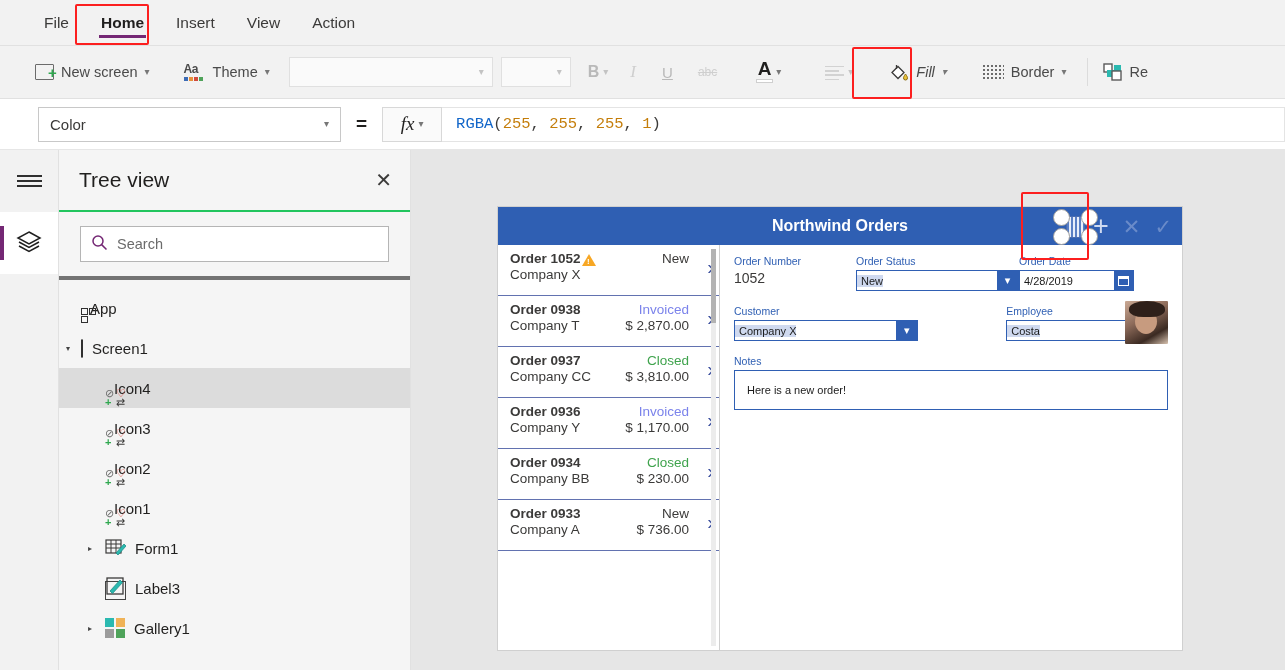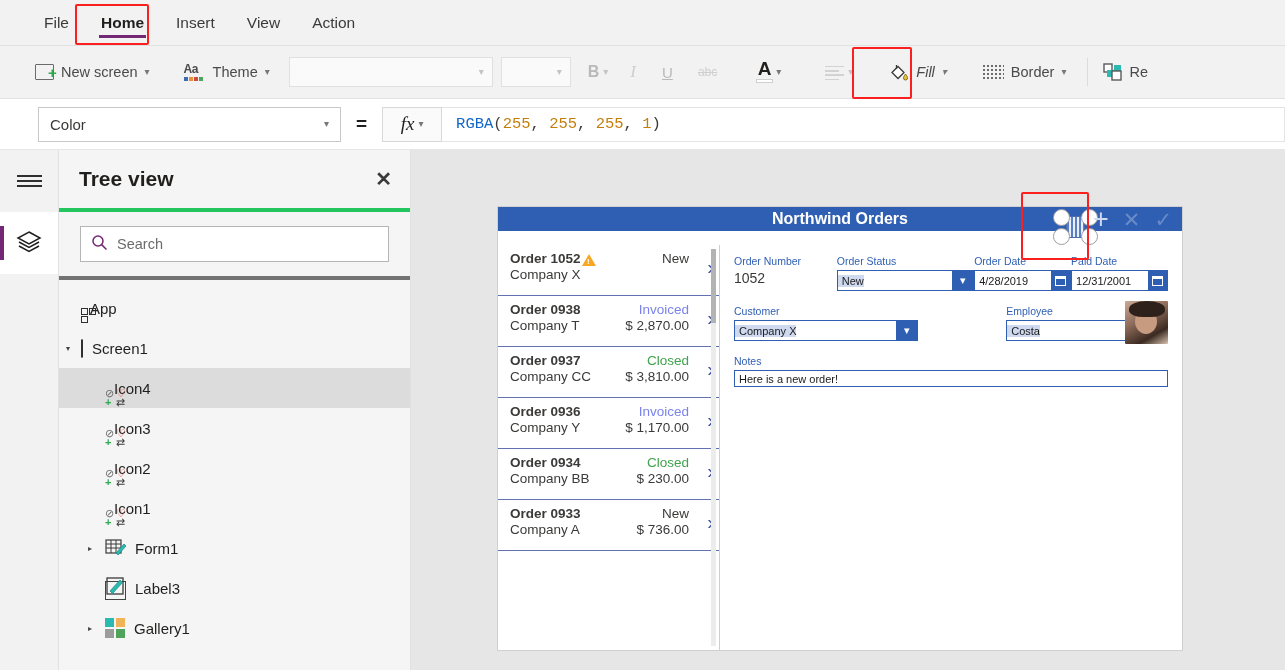--- a/index.html
+++ b/index.html
@@ -120,21 +120,21 @@
   .rail-item .bar { position:absolute; left:0; top:14px; width:4px; height:34px;
     background:#742774; }
 
   
   .tree {
     position:absolute; left:59px; top:150px; width:352px; height:520px;
     background:#f5f5f5; border-right:1px solid #e1e1e1;
   }
   .tree-head {
     height:62px; display:flex; align-items:center; padding:0 18px 0 20px;
-    border-bottom:4px solid #22c55e; background:#f5f5f5;font-weight:bold;
+    border-bottom:2px solid #22c55e; background:#f5f5f5;
   }
   .tree-title { flex:1; font-size:21px; color:#201f1e; }
   .tree-close { font-size:20px; color:#3b3a39; cursor:pointer; line-height:1; }
   .tree-searchwrap { padding:14px 21px 14px 21px; border-bottom:4px solid #737373; }
   .tree-search {
     height:36px; background:#fff; border:1px solid #b5b5b5;
     display:flex; align-items:center; padding:0 10px; gap:9px; cursor:text;
   }
   .tree-search .ph { font-size:14.5px; color:#6b6b6b; }
   .tree-list { padding-top:8px; }
@@ -162,21 +162,21 @@
   .canvas-area {
     position:absolute; left:411px; top:150px; width:874px; height:520px;
     background:#e6e6e6;
   }
   .phone {
     position:absolute; left:87px; top:57px; width:684px; height:443px;
     background:#ffffff; overflow:hidden;
     box-shadow:0 0 0 1px #d0d0d0;
   }
   .phone-head {
-    height:24px; background:#2f5fb3; display:flex; align-items:center;
+    height:38px; background:#2f5fb3; display:flex; align-items:center;
     position:relative;
   }
   .phone-title {
     position:absolute; left:0; right:0; text-align:center;
     color:#ffffff; font-size:16px; font-weight:bold;
   }
   .head-icons {
     position:absolute; right:10px; display:flex; align-items:center; gap:14px;
   }
   .hi { font-size:21px; line-height:1; cursor:pointer; }
@@ -251,22 +251,22 @@
   .avatar {
     position:absolute; right:14px; top:56px; width:43px; height:43px;
     background:linear-gradient(150deg,#caa994 0%,#8d6b5a 40%,#3b2a22 75%,#d8c3b0 100%);
     border-radius:1px; overflow:hidden;
   }
   .avatar .face { position:absolute; left:10px; top:8px; width:22px; height:25px;
     border-radius:50%; background:#c79b7f; }
   .avatar .hair { position:absolute; left:4px; top:0; width:36px; height:16px;
     border-radius:50% 50% 40% 40%; background:#2e201a; }
   .notes-box {
-    height:17px; border:1.5px solid #2f5fb3; background:#fff;
-    display:flex; align-items:center; padding-left:4px;
+    height:40px; border:1.5px solid #2f5fb3; background:#fff;
+    display:flex; align-items:center; padding-left:12px;
     font-size:11px; color:#1a1a1a;
   }
 </style>
 </head>
 <body>
 
 <div id="app">
 
   <div class="menubar">
     <div class="menu-item">File</div>
@@ -618,29 +618,20 @@
           </div>
           <div style="width:115px;">
             <div class="f-lbl">Order Date</div>
             <div class="f-box">
               <span class="valp">4/28/2019</span>
               <span class="f-cal">
                   <i></i>
                 </span>
             </div>
           </div>
-          <div style="width:115px;">
-            <div class="f-lbl">Paid Date</div>
-            <div class="f-box">
-              <span class="valp">12/31/2001</span>
-              <span class="f-cal">
-                  <i></i>
-                </span>
-            </div>
-          </div>
         </div>
 
         <div style="display:flex;margin-top:14px;">
           <div style="width:213px;">
             <div class="f-lbl">Customer</div>
             <div class="f-box">
               <span class="val">Company X</span>
               <span class="f-dd">▾</span>
             </div>
           </div>

